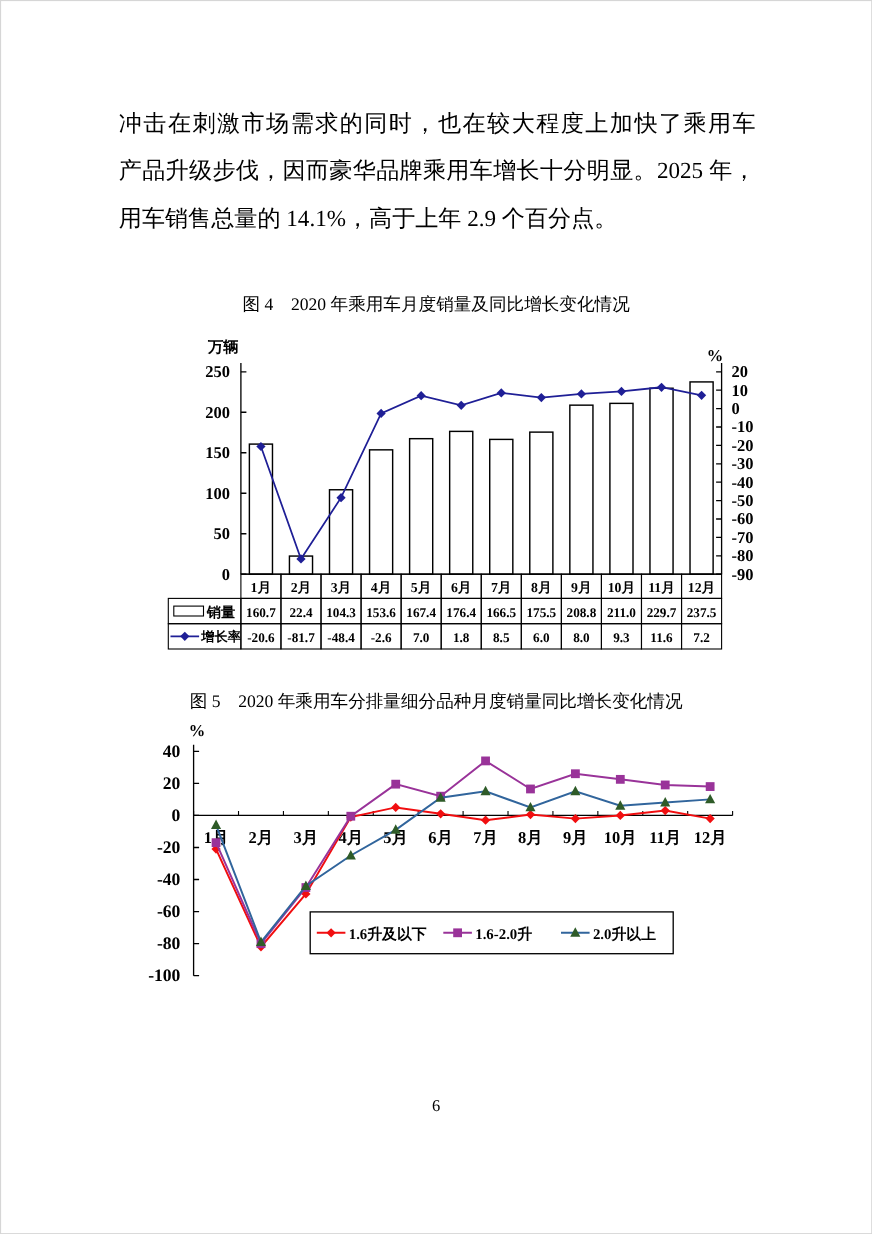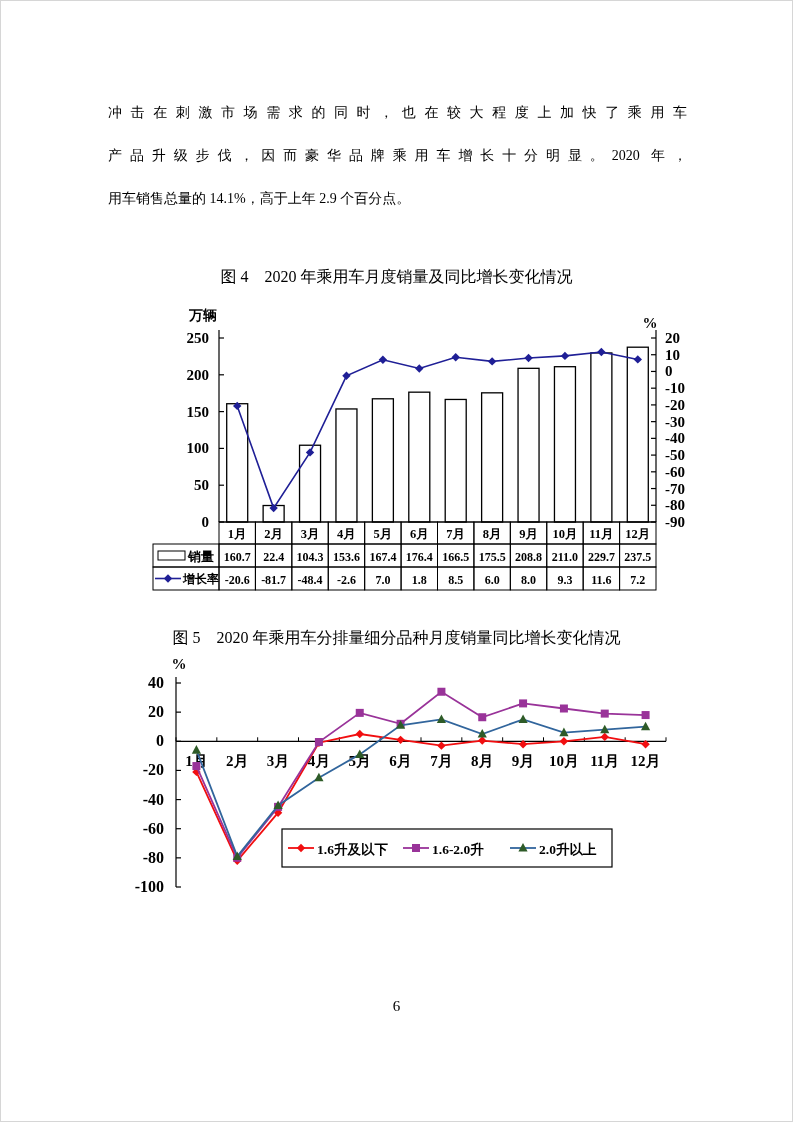--- a/index.html
+++ b/index.html
@@ -1,21 +1,21 @@
 <!DOCTYPE html>
 <html><head>
 <meta charset="utf-8">
 <style>
   html,body{margin:0;padding:0;background:#ffffff;}
   .page{
     position:relative;width:793px;height:1122px;background:#ffffff;
     font-family:"Liberation Serif","DejaVu Serif",serif;color:#000;
     overflow:hidden;border:1px solid #d6d6d6;box-sizing:border-box;
   }
-  .para{position:absolute;left:107px;width:579px;font-size:14px;line-height:43px;}
+  .para{position:absolute;left:107px;width:579px;font-size:21px;line-height:43px;}
   .para-top{top:90px;}
   .para-bottom{top:903px;}
   .tline{text-align:justify;}
   .tline.jl{text-align-last:justify;}
   .tline.indent{text-indent:43px;}
   .fig-title{position:absolute;left:0;width:100%;text-align:center;font-size:16px;}
   #fig4-title{top:266px;}
   #fig5-title{top:627px;}
   svg.chart{position:absolute;}
   #chart1{left:130px;top:303px;}
@@ -23,21 +23,21 @@
   svg text{font-family:"Liberation Serif","DejaVu Serif",serif;fill:#000;}
   .page-number{position:absolute;top:997px;left:0;width:100%;text-align:center;font-size:15px;}
 </style>
 </head>
 <body>
 
 <div class="page">
 
   <div class="para para-top">
     <div class="tline jl">冲击在刺激市场需求的同时，也在较大程度上加快了乘用车</div>
-    <div class="tline jl">产品升级步伐，因而豪华品牌乘用车增长十分明显。2020 年，</div>
+    <div class="tline jl">产品升级步伐，因而豪华品牌乘用车增长十分明显。2025 年，</div>
     <div class="tline">用车销售总量的 14.1%，高于上年 2.9 个百分点。</div>
   </div>
 
   <div class="fig-title" id="fig4-title">图 4　2020 年乘用车月度销量及同比增长变化情况</div>
 
   <svg class="chart" id="chart1" width="600" height="300">
       <text x="72" y="16" font-size="14" font-weight="700" text-anchor="middle">万辆</text>
       <text x="519" y="24" font-size="15" font-weight="700" text-anchor="middle">%</text>
       <line x1="88" y1="26" x2="88" y2="218" stroke="#000" stroke-width="1.2"></line>
       <line x1="525" y1="26" x2="525" y2="218" stroke="#000" stroke-width="1.2"></line>

